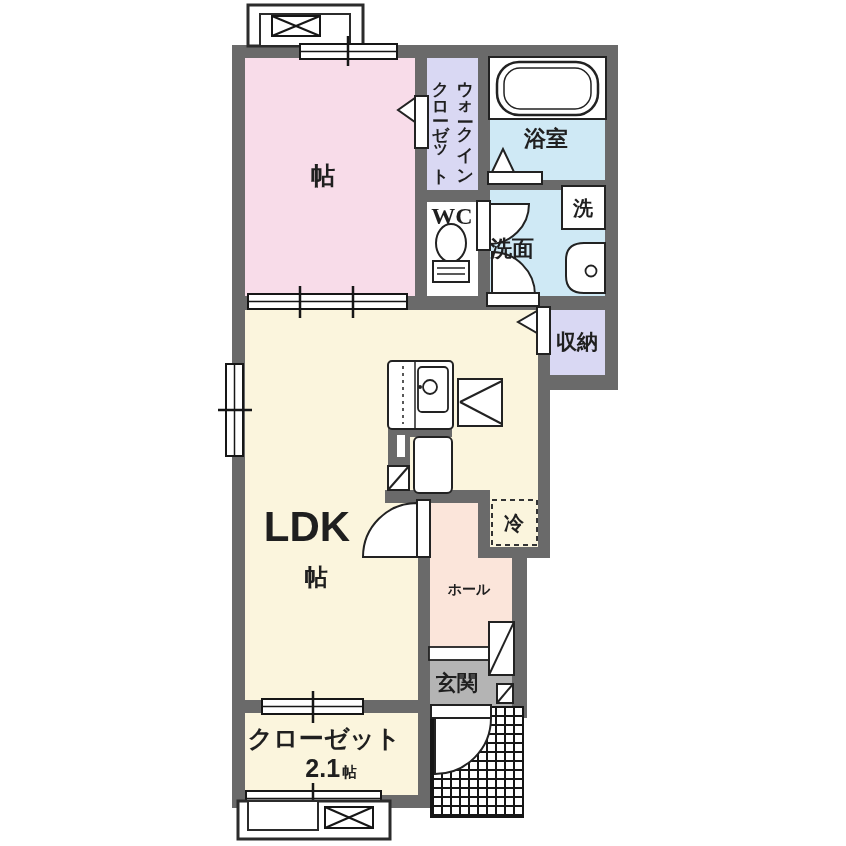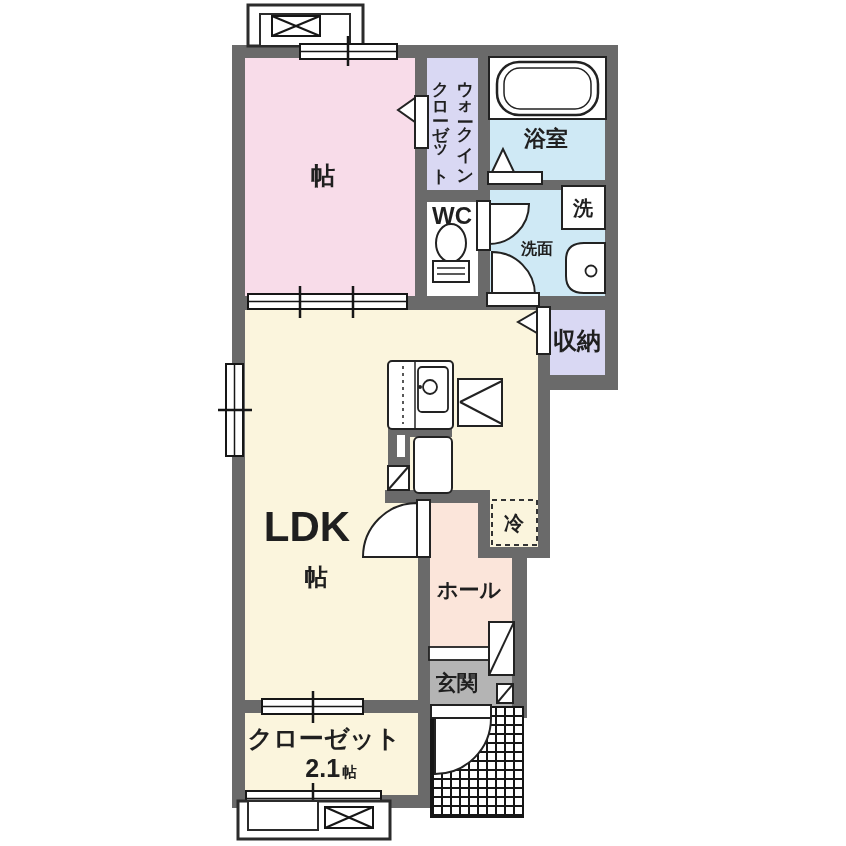--- a/index.html
+++ b/index.html
@@ -207,44 +207,44 @@
   </div>
 
   <div class="label" style="left:546px;top:139px;font-size:22px;">
     <span>浴室</span>
   </div>
 
   <div class="label" style="left:583px;top:208px;font-size:20px;">
     <span>洗</span>
   </div>
 
-  <div class="label" style="left:537px;top:249px;font-size:16px;">
+  <div class="label" style="left:512px;top:249px;font-size:22px;">
     <span>洗面</span>
   </div>
 
-  <div class="label" style="left:452px;top:216px;font-size:24px;">
+  <div class="label" style="left:452px;top:216px;font-size:24px;font-family:Liberation Serif, serif;">
     <span>WC</span>
   </div>
 
-  <div class="label" style="left:577px;top:341px;font-size:24px;">
+  <div class="label" style="left:577px;top:341px;font-size:21px;">
     <span>収納</span>
   </div>
 
   <div class="label" style="left:307px;top:527px;font-size:42px;justify-content:flex-end;">
     <span>LDK</span>
   </div>
   <div class="label" style="left:315px;top:578px;font-size:40px;">
       <span class="u-sm">帖</span>
   </div>
 
   <div class="label" style="left:514px;top:523px;font-size:20px;">
     <span>冷</span>
   </div>
 
-  <div class="label" style="left:469px;top:589px;font-size:21px;">
+  <div class="label" style="left:469px;top:589px;font-size:14px;">
     <span>ホール</span>
   </div>
 
   <div class="label" style="left:457px;top:682px;font-size:21px;">
     <span>玄関</span>
   </div>
 
   <div class="label" style="left:324px;top:738px;font-size:25px;">
     <span>クローゼット</span>
   </div>

